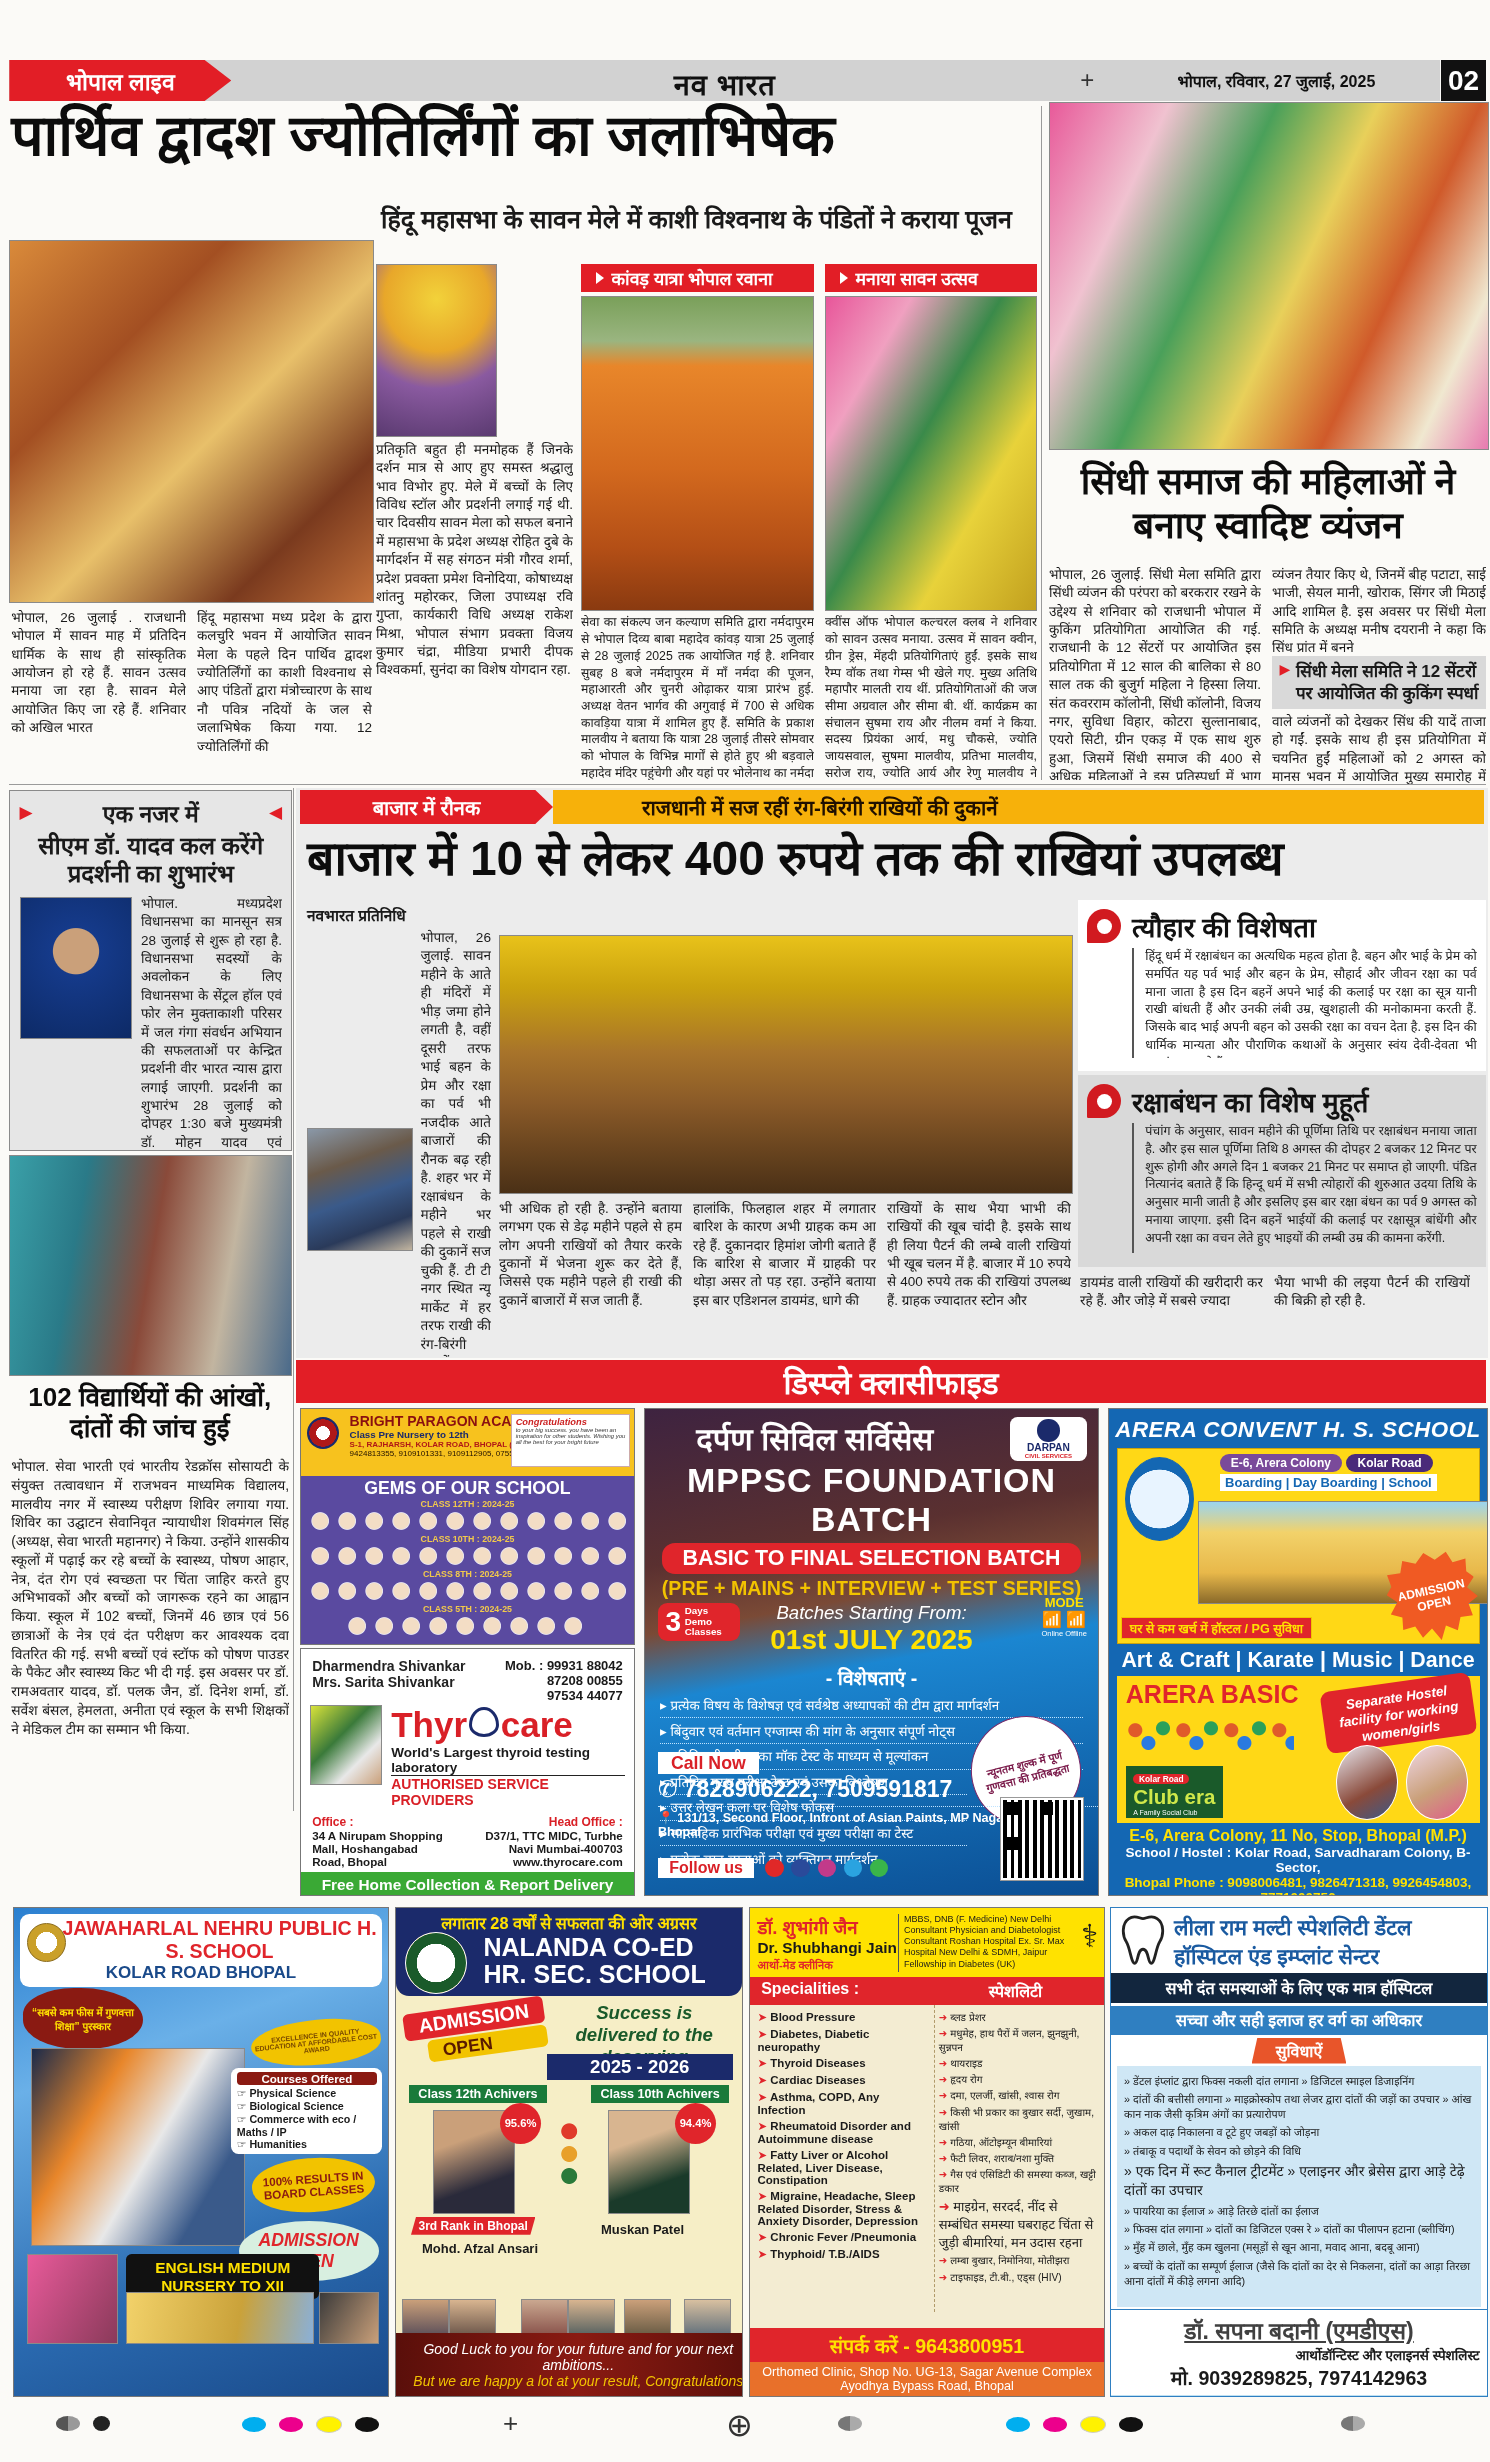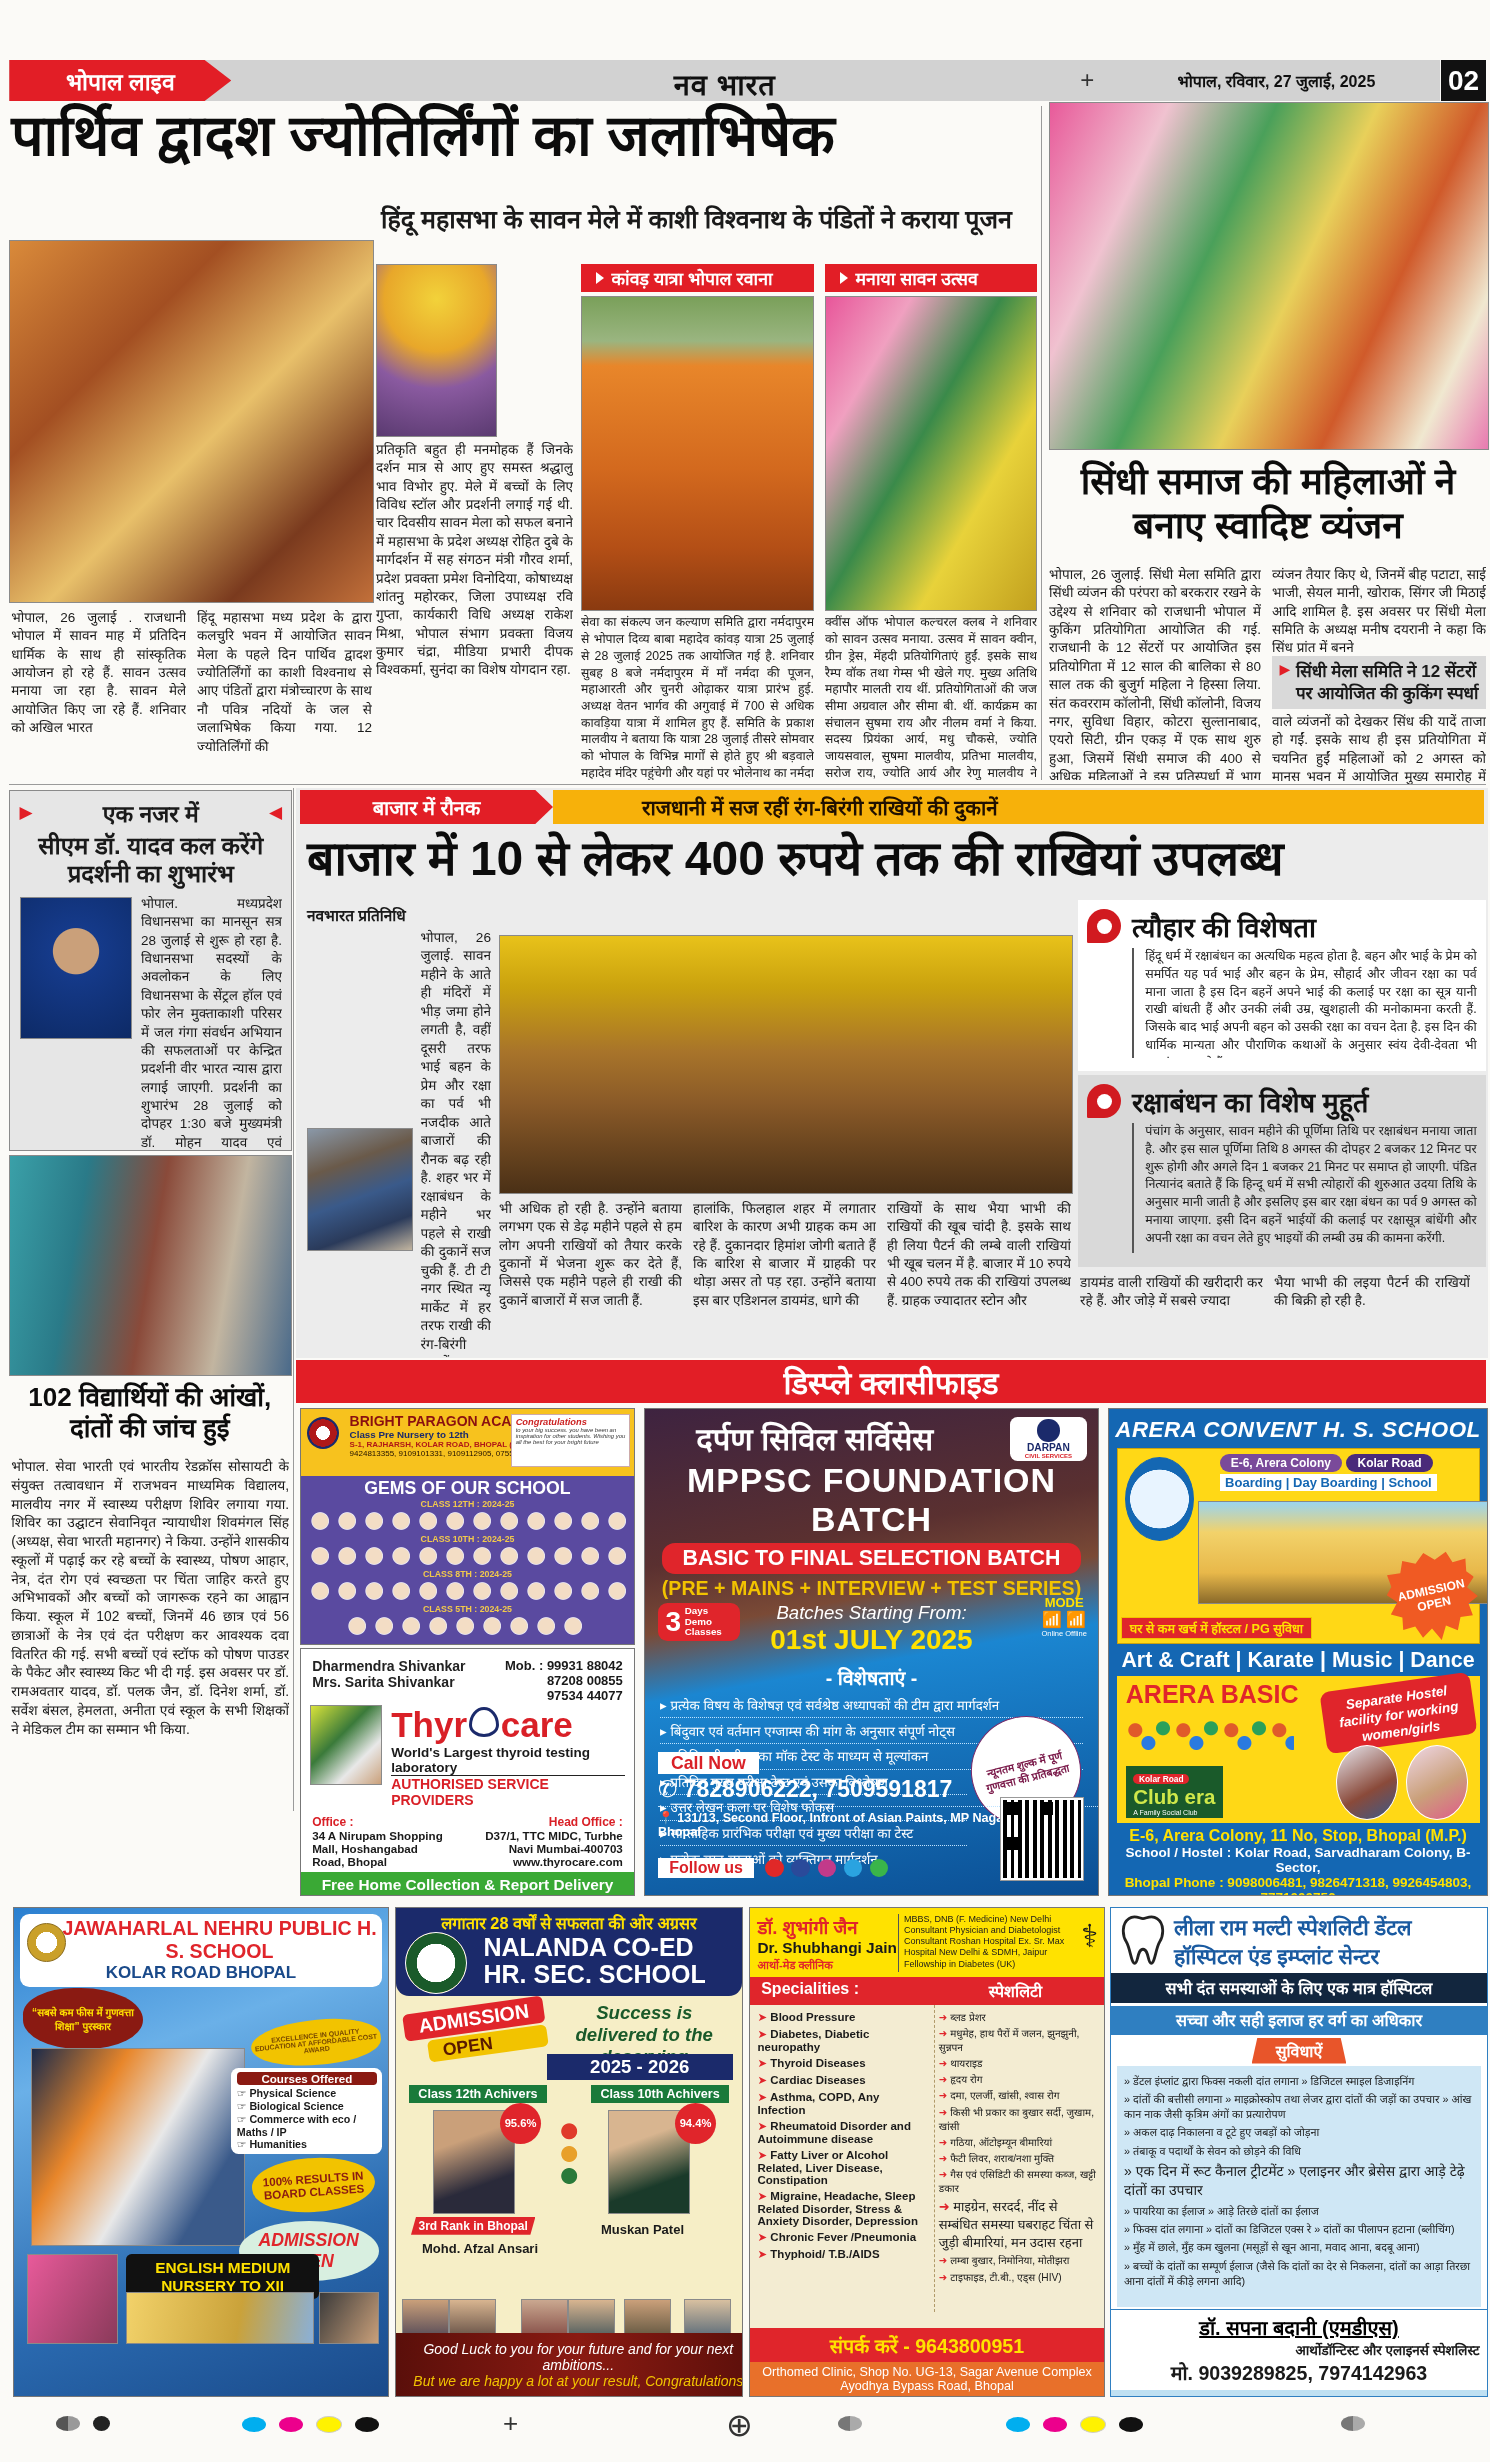--- a/index.html
+++ b/index.html
@@ -479,21 +479,21 @@
       <div style="font-size:10.8px;padding:1.7px 0;"><span>» </span><span>दांतों की बत्तीसी लगाना » माइक्रोस्कोप तथा लेजर द्वारा दांतों की जड़ों का उपचार » आंख कान नाक जैसी कृत्रिम अंगों का प्रत्यारोपण</span></div>
       <div style="font-size:10.8px;padding:1.7px 0;"><span>» </span><span>अकल दाढ़ निकालना व टूटे हुए जबड़ों को जोड़ना</span></div>
       <div style="font-size:10.8px;padding:1.7px 0;"><span>» </span><span>तंबाकू व पदार्थों के सेवन को छोड़ने की विधि</span></div>
       <div style="font-size:14px;padding:1.7px 0;"><span>» </span><span>एक दिन में रूट कैनाल ट्रीटमेंट » एलाइनर और ब्रेसेस द्वारा आड़े टेढ़े दांतों का उपचार</span></div>
       <div style="font-size:10.8px;padding:1.7px 0;"><span>» </span><span>पायरिया का ईलाज » आड़े तिरछे दांतों का ईलाज</span></div>
       <div style="font-size:10.8px;padding:1.7px 0;"><span>» </span><span>फिक्स दांत लगाना » दांतों का डिजिटल एक्स रे » दांतों का पीलापन हटाना (ब्लीचिंग)</span></div>
       <div style="font-size:10.8px;padding:1.7px 0;"><span>» </span><span>मुँह में छाले, मुँह कम खुलना (मसूड़ों से खून आना, मवाद आना, बदबू आना)</span></div>
       <div style="font-size:10.8px;padding:1.7px 0;"><span>» </span><span>बच्चों के दांतों का सम्पूर्ण ईलाज (जैसे कि दांतों का देर से निकलना, दांतों का आड़ा तिरछा आना दांतों में कीड़े लगना आदि)</span></div>
     </div>
     <div style="border-top:1.9px solid #2f7fc1;padding:3.7px 7.5px;text-align:center;">
-      <div class="bold" style="color:#000000;font-size:20px;text-decoration:underline;">डॉ. सपना बदानी (एमडीएस)</div>
+      <div class="bold" style="color:#404040;font-size:23px;text-decoration:underline;">डॉ. सपना बदानी (एमडीएस)</div>
       <div class="bold" style="font-size:13.5px;text-align:right;">आर्थोडॉन्टिस्ट और एलाइनर्स स्पेशलिस्ट</div>
       <div class="bold" style="font-size:19.6px;">मो. 9039289825, 7974142963</div>
     </div>
     <div class="bold center" style="background:#bfe0f2;color:#12263e;font-size:17px;padding:3.7px 5.6px;">पता: सी -01, सहयोग परिसर, त्रिलंगा तिराहा के पास गुलमोहर भोपाल - 762029</div>
   </div>
 
   <div class="marks" style="left:56px;top:2416px;">
     <span class="mdot" style="background:linear-gradient(90deg,#555 50%,#999 50%);"></span>
     <span class="mdot" style="background:#222;width:17px;"></span>
   </div>

